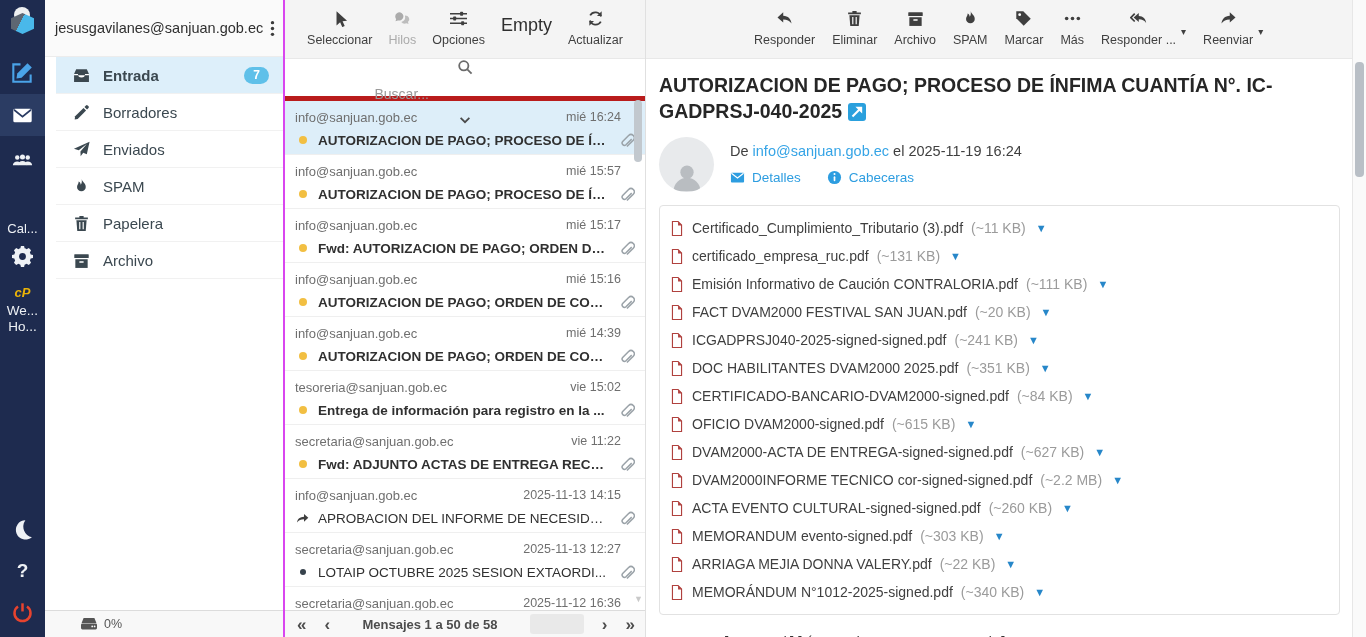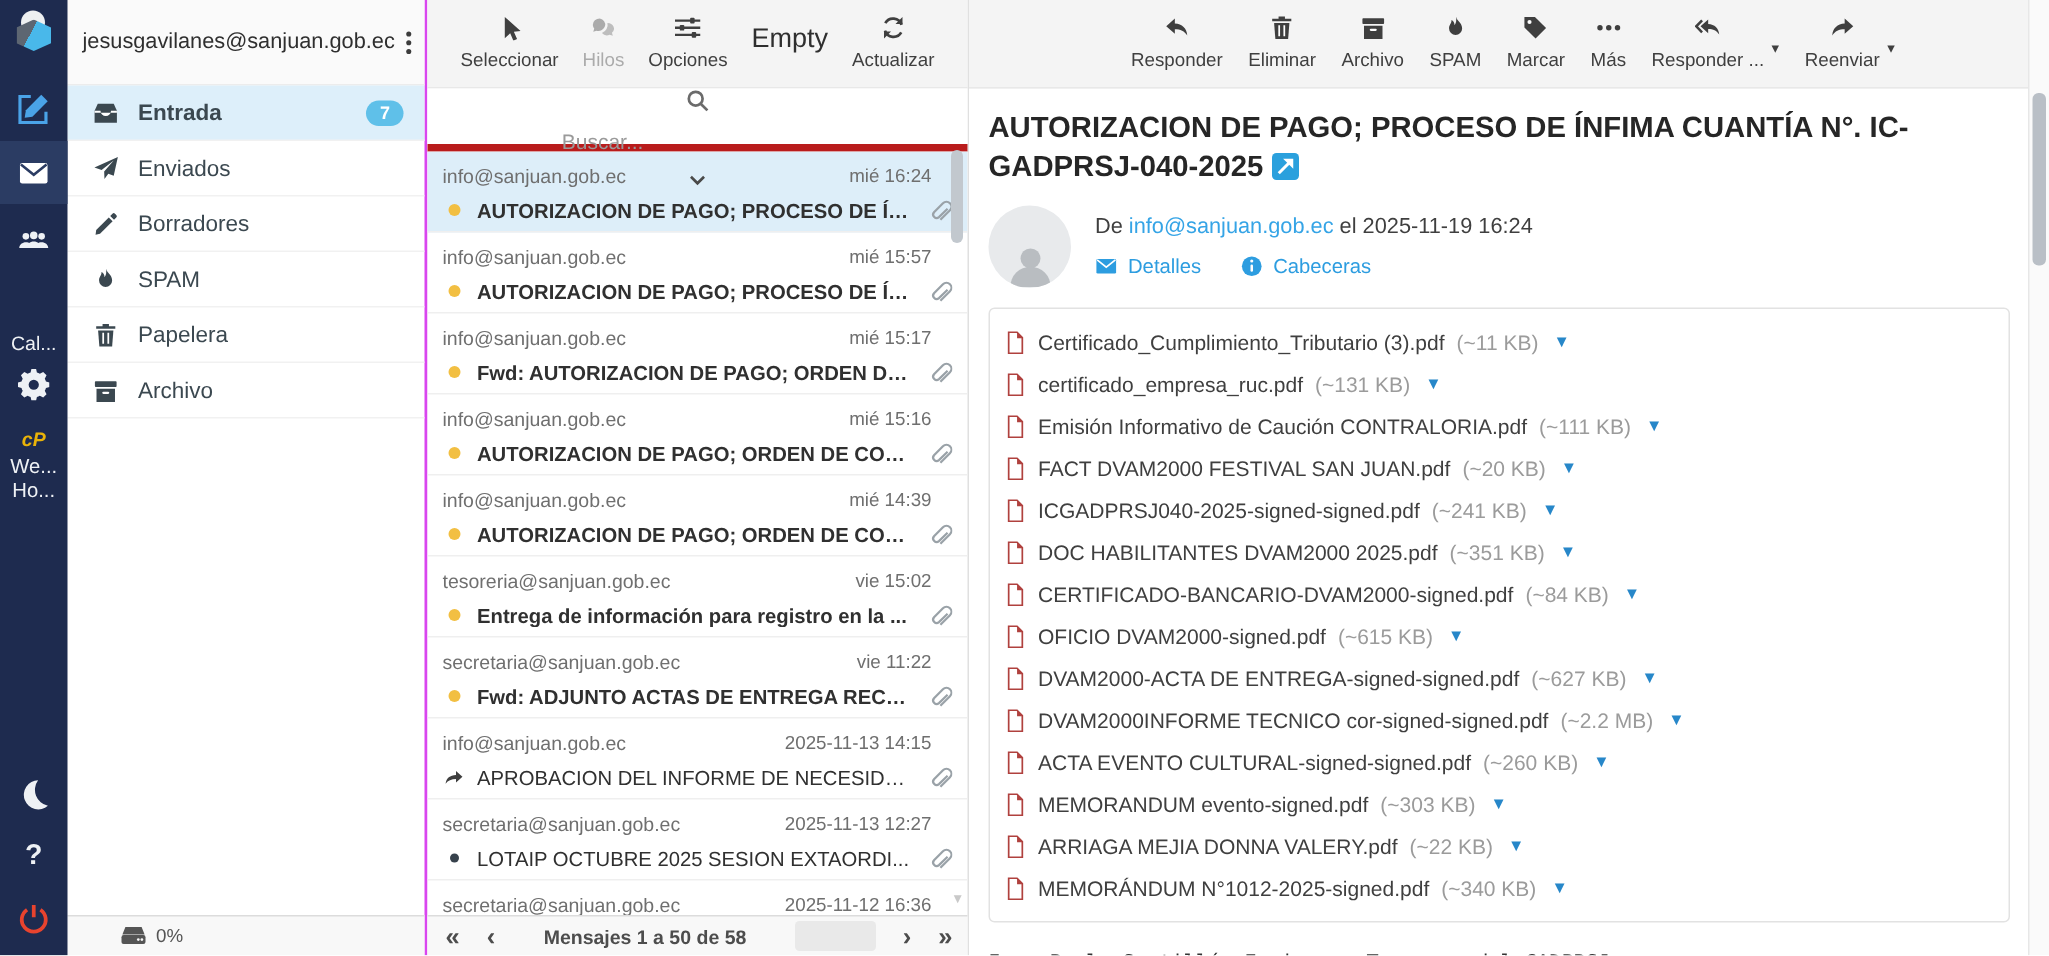--- a/index.html
+++ b/index.html
@@ -31,21 +31,21 @@
   
   #sidebar{position:absolute;left:45px;top:0;width:240px;height:637px;background:#fff;
            border-right:2px solid #d946ef;box-sizing:border-box;}
   #account{height:56px;display:flex;align-items:center;background:#fafafa;
            border-bottom:1px solid #ececec;padding:0 8px 0 10px;}
   #account-email{font-size:14.5px;color:#2f2f2f;flex:1;}
   .kebab{color:#3c3c3c;cursor:pointer;}
   .kebab svg{width:5px;height:17px;}
   #folders{list-style:none;margin:0;padding:0;}
   #folders li{height:36px;display:flex;align-items:center;gap:13px;padding-left:17px;
-              border-bottom:1px solid #f1f1f1;color:#3b4850;font-size:15px;cursor:pointer;}
+              border-bottom:1px solid #f1f1f1;color:#3b4850;font-size:15px;cursor:pointer;margin-left:11px;}
   #folders li.sel{background:#ddeffa;font-weight:bold;}
   #folders .ic{color:#3b4850;}
   #folders .ic svg{width:17px;height:17px;}
   .badge{margin-left:auto;margin-right:14px;background:#5fc0e9;color:#fff;font-size:12px;
          font-weight:bold;border-radius:9px;padding:1px 9px;line-height:15px;}
   #sidebar-foot{position:absolute;left:0;bottom:0;width:100%;height:27px;background:#f8f8f8;
            border-top:1px solid #dcdcdc;display:flex;align-items:center;gap:6px;
            padding-left:35px;box-sizing:border-box;color:#555;font-size:12.5px;}
   #sidebar-foot .ic svg{width:18px;height:14px;}
   
@@ -224,33 +224,33 @@
               <path fill="currentColor" d="M1 6.5 3 2h10l2 4.5V14H1z"></path>
               <path fill="#fff" d="M1 6.5h3.7a3.3 3.3 0 0 0 6.6 0H15v1.2H1z"></path>
             </svg>
           </span>
           <span>Entrada</span>
           <span class="badge">7</span>
         </li>
         <li>
           <span class="ic">
             <svg viewBox="0 0 16 16">
-              <path fill="currentColor" d="M15.6.7.9 7.2l4.5 1.6 7.6-6-6 7 .2 4.6 2.4-3.3 3.4 1.3z"></path>
-            </svg>
-          </span>
-          <span>Enviados</span>
-        </li>
-        <li>
-          <span class="ic">
-            <svg viewBox="0 0 16 16">
               <path fill="currentColor" d="M2 11.6 9.9 3.7l2.4 2.4L4.4 14l-2.8.6z"></path>
               <path fill="currentColor" d="M10.8 2.8 12.2 1.4a1.1 1.1 0 0 1 1.6 0l.8.8a1.1 1.1 0 0 1 0 1.6l-1.4 1.4z"></path>
             </svg>
           </span>
           <span>Borradores</span>
+        </li>
+        <li>
+          <span class="ic">
+            <svg viewBox="0 0 16 16">
+              <path fill="currentColor" d="M15.6.7.9 7.2l4.5 1.6 7.6-6-6 7 .2 4.6 2.4-3.3 3.4 1.3z"></path>
+            </svg>
+          </span>
+          <span>Enviados</span>
         </li>
         <li>
           <span class="ic">
             <svg viewBox="0 0 16 16">
               <path fill="currentColor" d="M8.1 1c.6 2.7 3.9 4 3.9 7.4a4.1 4.1 0 0 1-8.2 0c0-2.2 1.7-3.1 1.5-5.2 1.2.6 2 1.7 1.9 3.2C8.3 5.2 8.6 3.2 8.1 1z"></path>
             </svg>
           </span>
           <span>SPAM</span>
         </li>
         <li>

